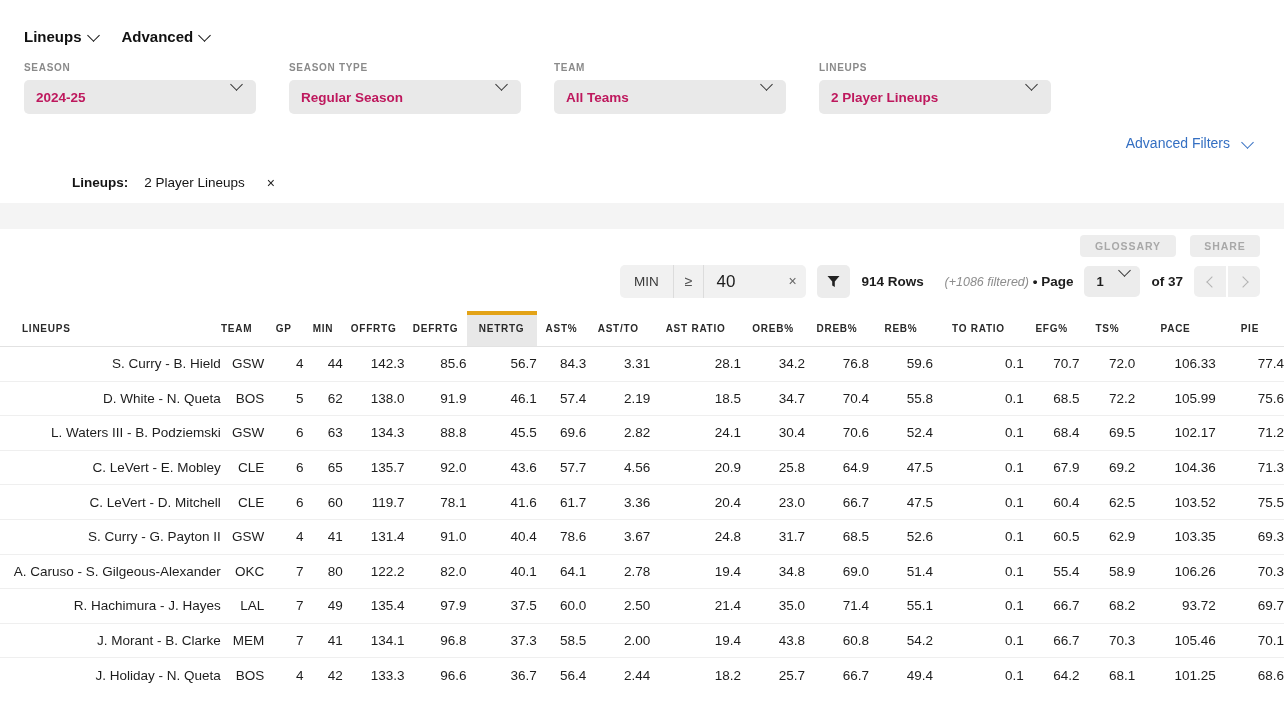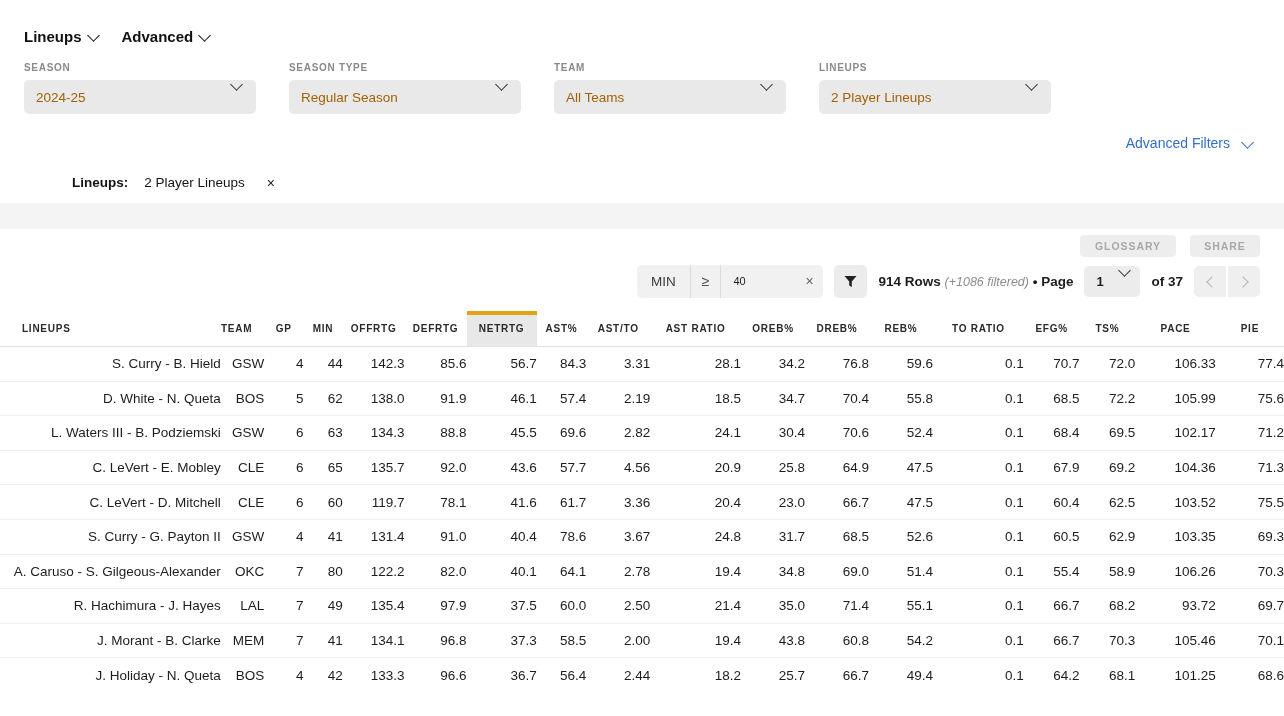--- a/index.html
+++ b/index.html
@@ -44,21 +44,21 @@
   .fgroup-label {
     font-size: 10px; font-weight: bold; letter-spacing: .07em;
     color: #8a8a8a; text-transform: uppercase;
     margin-bottom: 7px;
   }
   .fselect {
     position: relative;
     height: 34px; background: #e9e9e9; border-radius: 5px;
     display: flex; align-items: center;
     padding: 0 12px;
-    font-size: 13.5px; font-weight: normal; color: #a16207;
+    font-size: 13.5px; font-weight: bold; color: #be185d;
     cursor: pointer;
   }
   .fselect .chev { position: absolute; right: 13px; color: #333; }
 
   
   .advrow {
     display: flex; justify-content: flex-end;
     padding: 21px 30px 0 0;
   }
   .advlink {
@@ -104,35 +104,35 @@
   }
   .mf-label {
     padding: 0 14px; font-size: 13.5px; color: #3a3a3a;
     border-right: 1px solid #dcdcdc; line-height: 33px;
   }
   .mf-op {
     padding: 0 11px; font-size: 14px; color: #555;
     border-right: 1px solid #dcdcdc; line-height: 33px;
   }
   .mf-val {
-    padding: 0 12px; width: 74px; font-size: 11px; color: #1d1d1d;
+    padding: 0 12px; width: 74px; font-size: 17px; color: #1d1d1d;
     line-height: 33px;
   }
   .mf-x {
     width: 28px; text-align: center; font-size: 14px; color: #666;
     cursor: pointer; line-height: 33px;
   }
   .funnelbtn {
     width: 33px; height: 33px; background: #ececec; border-radius: 5px;
     display: flex; align-items: center; justify-content: center;
     cursor: pointer;
   }
   .rowsinfo { font-size: 13.5px; color: #1d1d1d; white-space: nowrap; }
   .rowsinfo b { font-weight: bold; }
-  .rowsinfo .muted { color: #8d8d8d; font-style: italic; font-size: 12.5px; }
+  .rowsinfo .muted { color: #8d8d8d; font-style: italic; font-size: 12.5px; margin-left: 17px; }
   .pagesel {
     position: relative;
     width: 56px; height: 31px; background: #ececec; border-radius: 5px;
     display: flex; align-items: center; padding-left: 12px;
     font-size: 13px; font-weight: bold; cursor: pointer;
   }
   .pagesel .chev { position: absolute; right: 9px; color: #333; }
   .ofpages { font-size: 13.5px; font-weight: bold; color: #1d1d1d; }
   .pagearrows { display: flex; gap: 2px; }
   .parrow {

